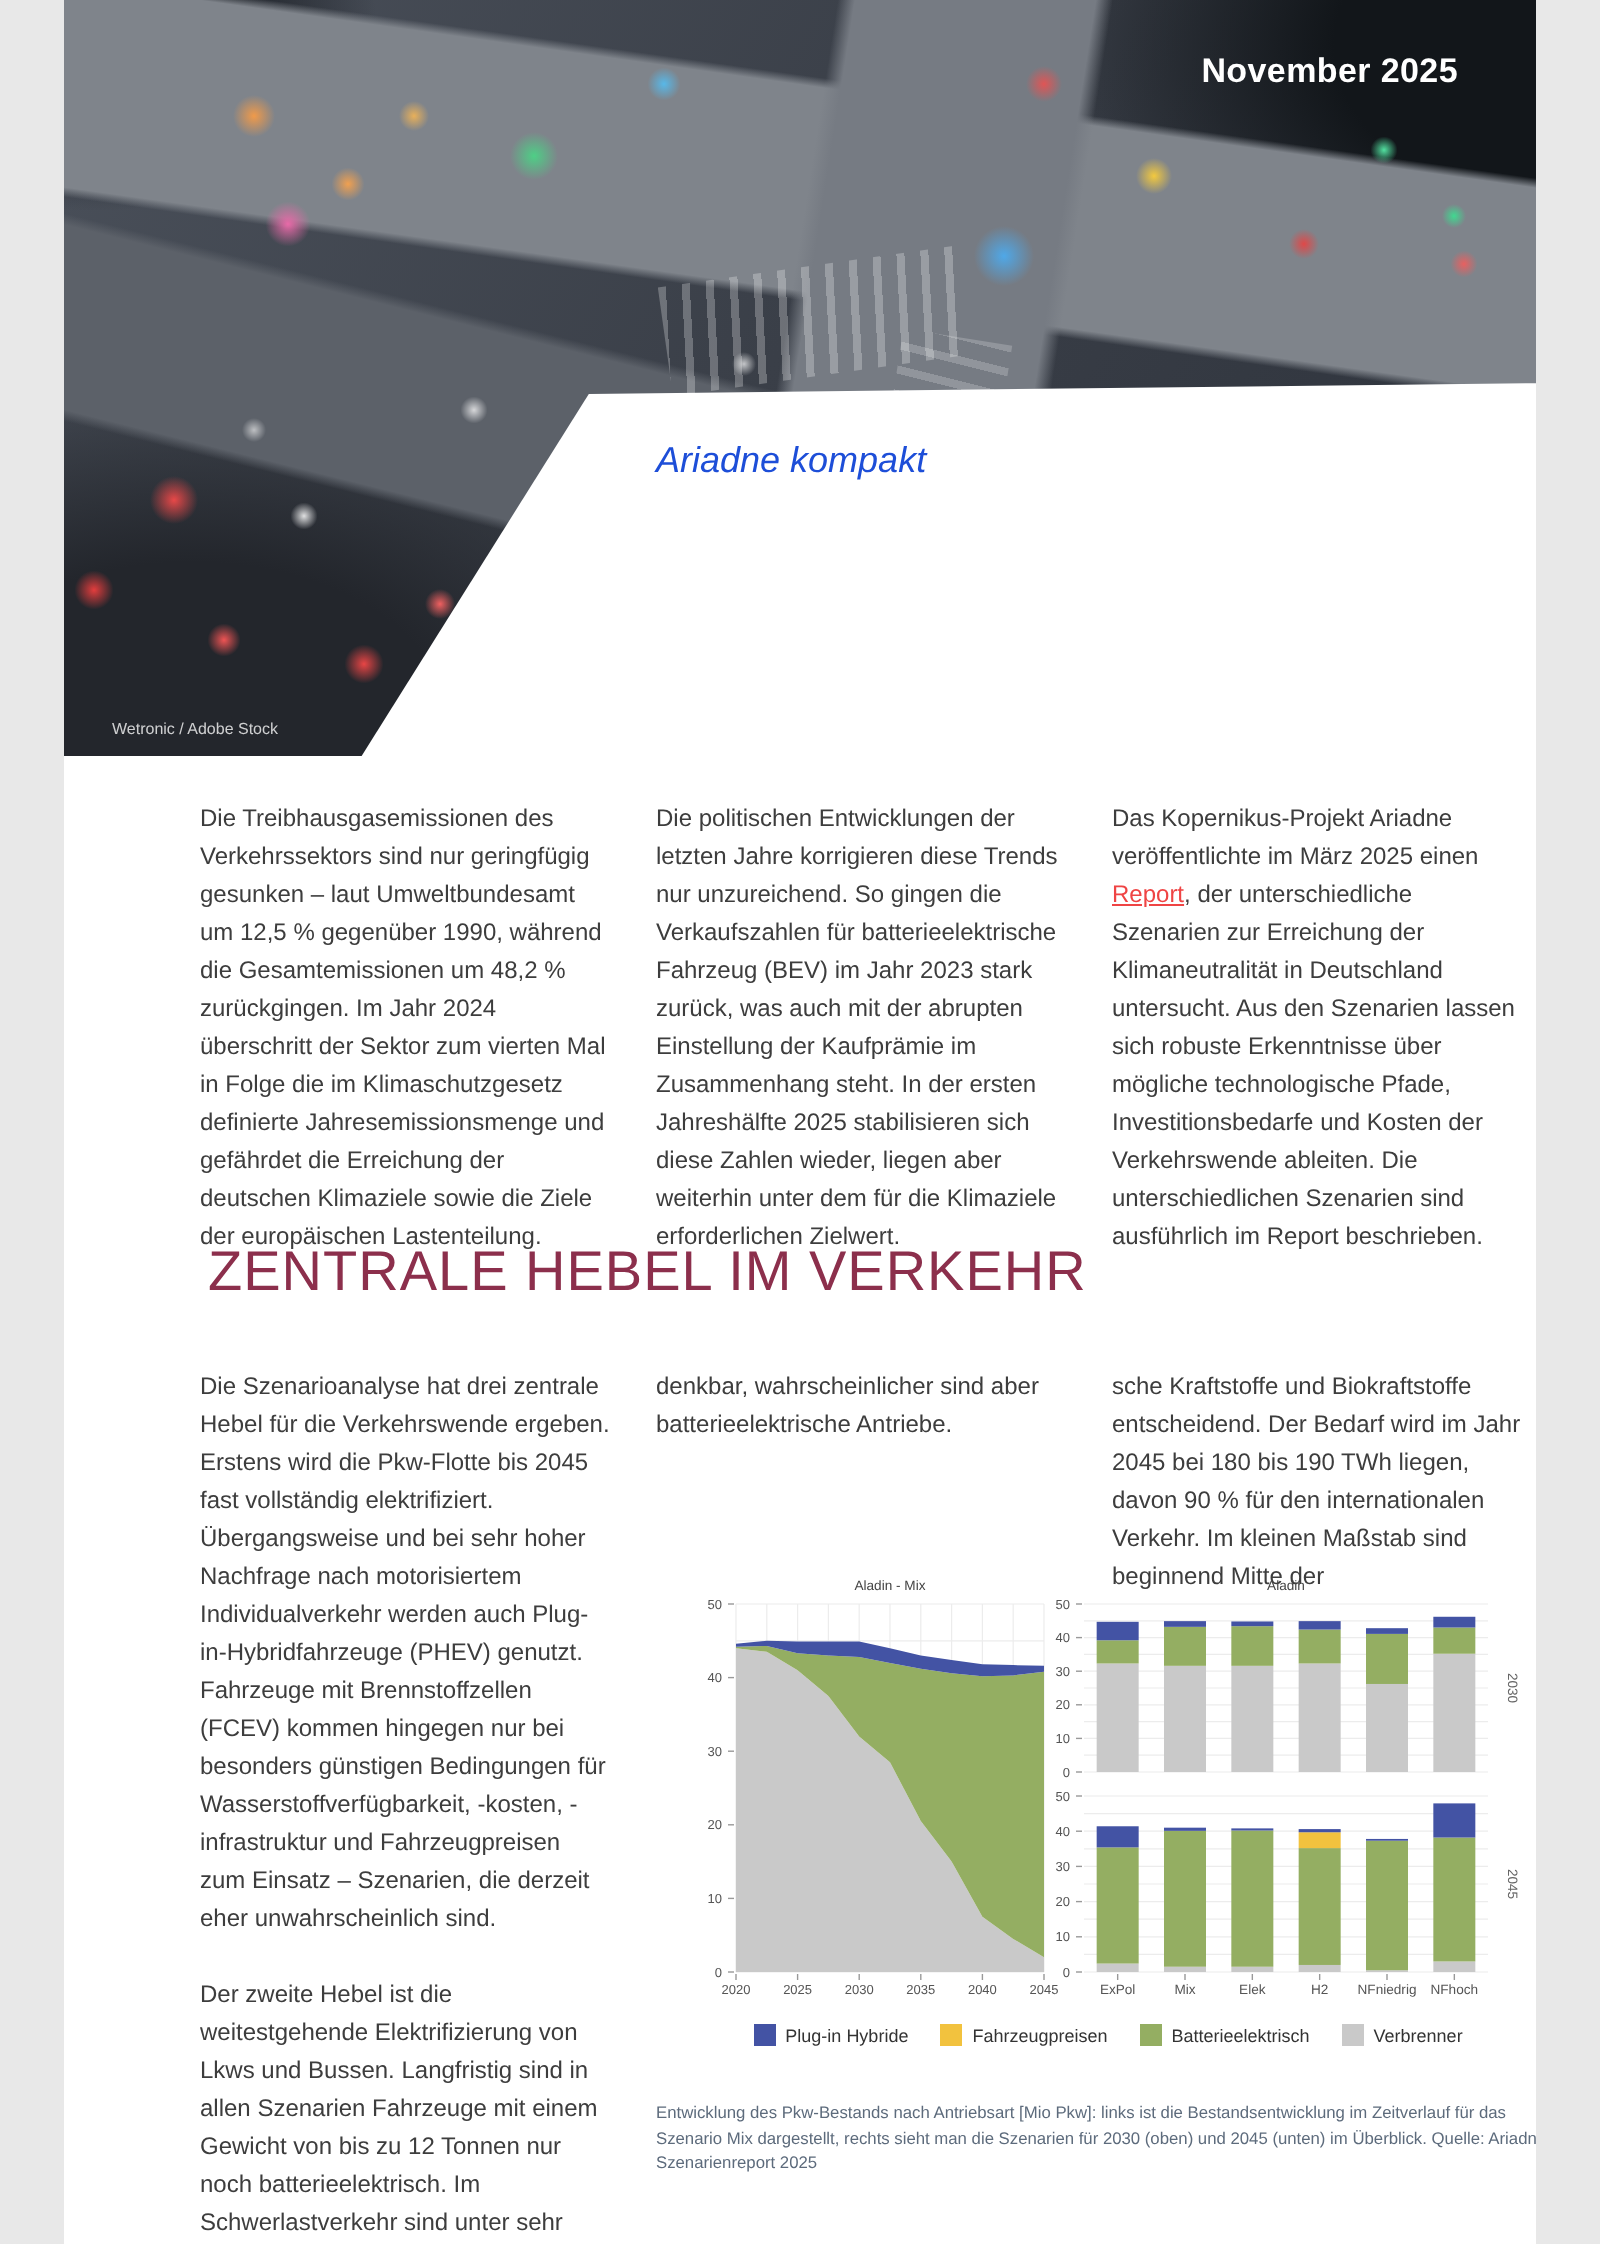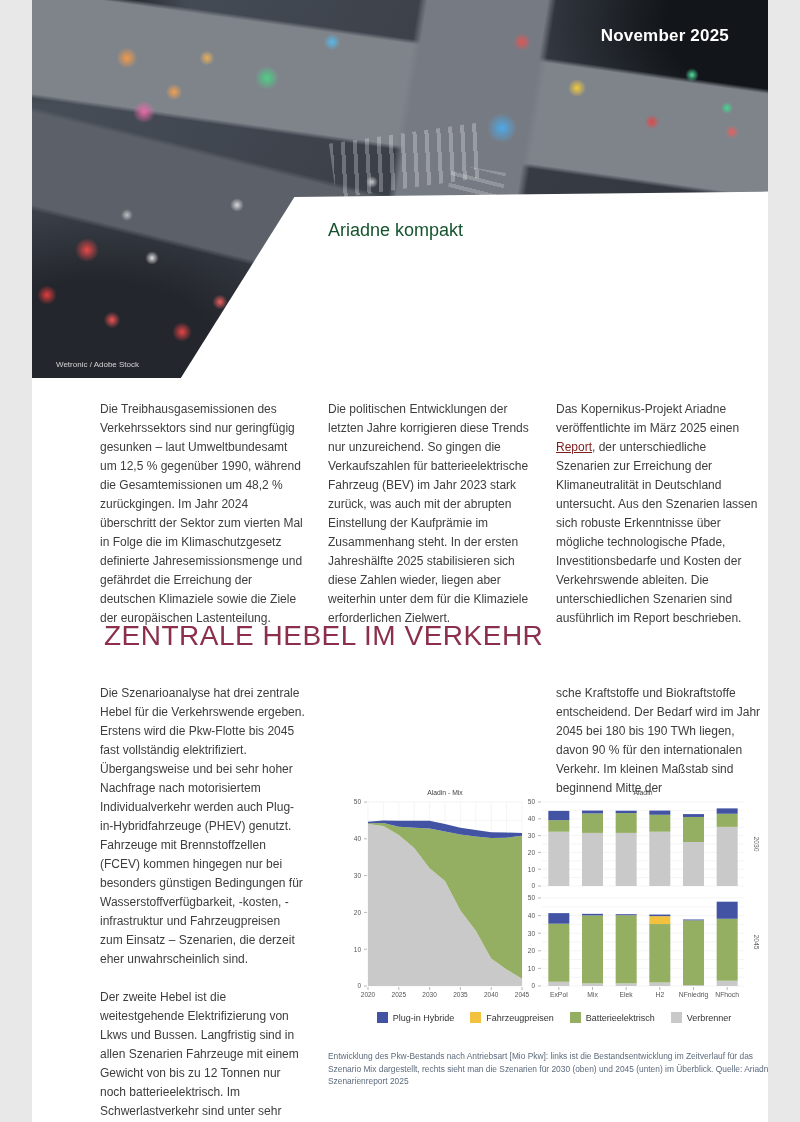--- a/index.html
+++ b/index.html
@@ -54,30 +54,30 @@
   .wedge{position:absolute;left:0;top:0;width:800px;height:378px;background:#ffffff;z-index:3;
     clip-path:polygon(32.8% 52.1%, 100% 50.5%, 100% 100%, 18.6% 100%);}
 
   .date-badge{position:absolute;top:26px;right:39px;z-index:4;color:#ffffff;
     font-size:17px;font-weight:bold;letter-spacing:.2px;}
 
   .photo-credit{position:absolute;left:24px;top:360px;z-index:2;color:rgba(255,255,255,.78);font-size:8px;}
 
   
   .title-block{position:absolute;left:296px;top:220px;z-index:5;width:470px;}
-  .kicker{font-size:18px;color:#14532d;margin:0 0 14px 0;}
+  .kicker{font-size:18px;font-style:italic;color:#1d4ed8;margin:0 0 14px 0;}
   .main-title{font-size:31px;line-height:41px;font-weight:400;color:#8C2F4C;letter-spacing:.3px;margin:0;}
 
   
   .cols{position:absolute;left:68px;width:678px;display:flex;gap:23px;}
   .intro-cols{top:400px;align-items:center;}
   .section-cols{top:684px;}
   .col{width:205px;font-size:12px;line-height:19px;color:#3d3d3d;}
   .col p{margin:0 0 19px 0;}
-  a.report-link{color:#7f1d1d;text-decoration:underline;margin-top:19px;}
+  a.report-link{color:#ef4444;text-decoration:underline;margin-top:19px;}
 
   .section-heading{position:absolute;left:72px;top:620px;margin:0;font-size:28px;font-weight:400;
     letter-spacing:.5px;color:#8C2F4C;}
 
   
   .figure{position:absolute;left:296px;top:786px;width:452px;}
   .charts svg{display:block;}
   .legend{display:flex;justify-content:center;align-items:center;gap:16px;margin-top:8px;}
   .legend-item{display:flex;align-items:center;gap:5px;font-size:9px;color:#333333;justify-content:flex-end;}
   .sw{display:inline-block;width:11px;height:11px;}
@@ -111,20 +111,21 @@
   </div>
 
   <h2 class="section-heading">ZENTRALE HEBEL IM VERKEHR</h2>
 
   <div class="cols section-cols">
     <div class="col">
       <p>Die Szenarioanalyse hat drei zentrale Hebel für die Verkehrswende ergeben. Erstens wird die Pkw-Flotte bis 2045 fast vollständig elektrifiziert. Übergangsweise und bei sehr hoher Nachfrage nach motorisiertem Individualverkehr werden auch Plug-in-Hybridfahrzeuge (PHEV) genutzt. Fahrzeuge mit Brennstoffzellen (FCEV) kommen hingegen nur bei besonders günstigen Bedingungen für Wasserstoffverfügbarkeit, -kosten, -infrastruktur und Fahrzeugpreisen zum Einsatz – Szenarien, die derzeit eher unwahrscheinlich sind.</p>
       <p>Der zweite Hebel ist die weitestgehende Elektrifizierung von Lkws und Bussen. Langfristig sind in allen Szenarien Fahrzeuge mit einem Gewicht von bis zu 12 Tonnen nur noch batterieelektrisch. Im Schwerlastverkehr sind unter sehr günstigen Wasserstoffpreisen auch FCEV</p>
     </div>
     <div class="col">
+      <p>denkbar, wahrscheinlicher sind aber batterieelektrische Antriebe.</p>
     </div>
     <div class="col">
       <p>sche Kraftstoffe und Biokraftstoffe entscheidend. Der Bedarf wird im Jahr 2045 bei 180 bis 190 TWh liegen, davon 90 % für den internationalen Verkehr. Im kleinen Maßstab sind beginnend Mitte der</p>
     </div>
   </div>
 
   <div class="figure">
     <div class="charts" id="charts">
         <svg width="452" height="218" viewBox="0 0 452 218">
           <line x1="40" y1="200" x2="194" y2="200" stroke="#ececec" stroke-width="0.6"></line>

